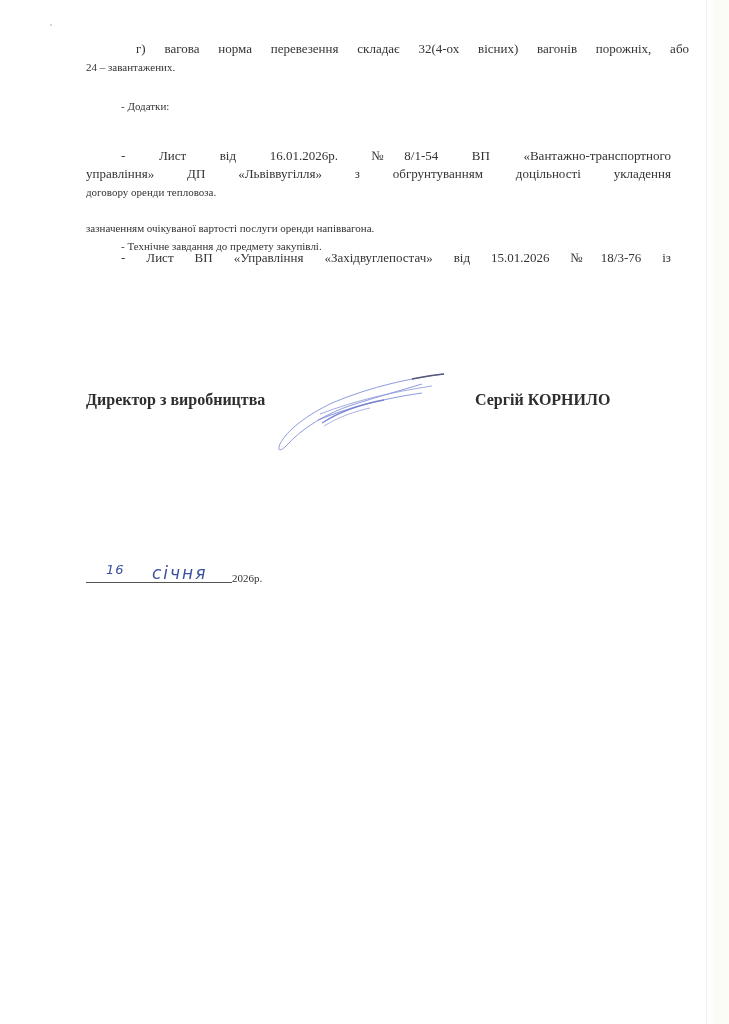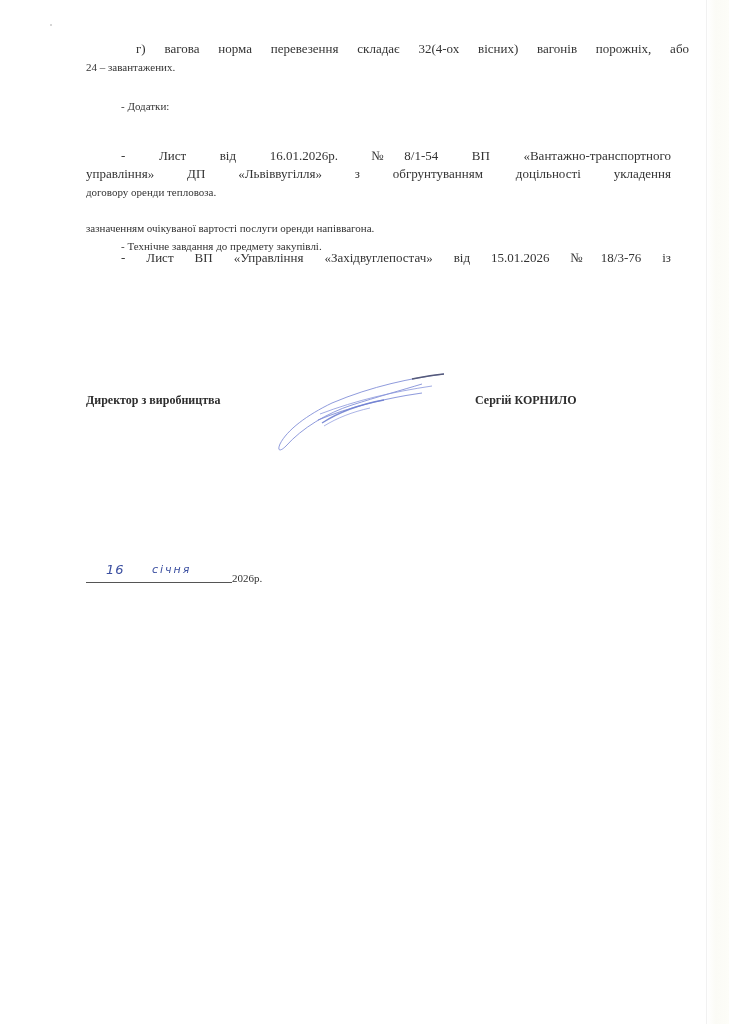--- a/index.html
+++ b/index.html
@@ -25,21 +25,21 @@
       white-space: nowrap;
     }
     .just {
       position: absolute;
       font-size: 13px;
       line-height: 18px;
       text-align: justify;
       text-align-last: justify;
       white-space: normal;
     }
-    .bold { font-weight: bold; font-size: 12px; color: #2e2e2e; }
+    .bold { font-weight: bold; font-size: 16px; color: #2e2e2e; }
     .signature { position: absolute; left: 272px; top: 368px; }
     .date-line { position: absolute; left: 86px; top: 582px; width: 146px; height: 1px; background: #555; }
     .hand { position: absolute; font-family: "DejaVu Sans", sans-serif; font-style: italic; color: #3b4fa0; font-size: 13px; letter-spacing: 1px; }
   </style>
 </head>
 <body>
 
 <div class="page">
   <div class="scan-mark"></div>
   <div class="right-edge"></div>
@@ -66,16 +66,16 @@
       <path d="M172 6 C140 10, 100 18, 60 35 C35 47, 15 62, 8 76 C5 83, 8 84, 14 78 C30 60, 55 45, 80 37 C105 29, 130 22, 150 16" fill="none" stroke="#7b89d6" stroke-width="1" opacity="0.85"></path>
       <path d="M172 6 C160 7, 150 9, 140 11" fill="none" stroke="#555a7a" stroke-width="1.6"></path>
       <path d="M160 18 C120 24, 85 32, 48 46" fill="none" stroke="#8a96dc" stroke-width="1" opacity="0.8"></path>
       <path d="M150 25 C115 30, 80 38, 46 52" fill="none" stroke="#7b89d6" stroke-width="1.2" opacity="0.85"></path>
       <path d="M112 32 C90 36, 70 42, 50 55" fill="none" stroke="#6f7fd0" stroke-width="1.3" opacity="0.9"></path>
       <path d="M98 40 C80 44, 65 50, 52 58" fill="none" stroke="#8a96dc" stroke-width="0.9" opacity="0.8"></path>
     </svg>
   </div>
 
   <div class="hand" style="left:106px; top:562px;">16</div>
-  <div class="hand" style="left:152px; top:563px; font-size:11px; letter-spacing:2px;">січня</div>
+  <div class="hand" style="left:152px; top:563px; font-size:17px; letter-spacing:2px;">січня</div>
   <div class="date-line"></div>
   <div class="line" style="left:232px; top:569px;">2026р.</div>
 </div>
 
 </body></html>

